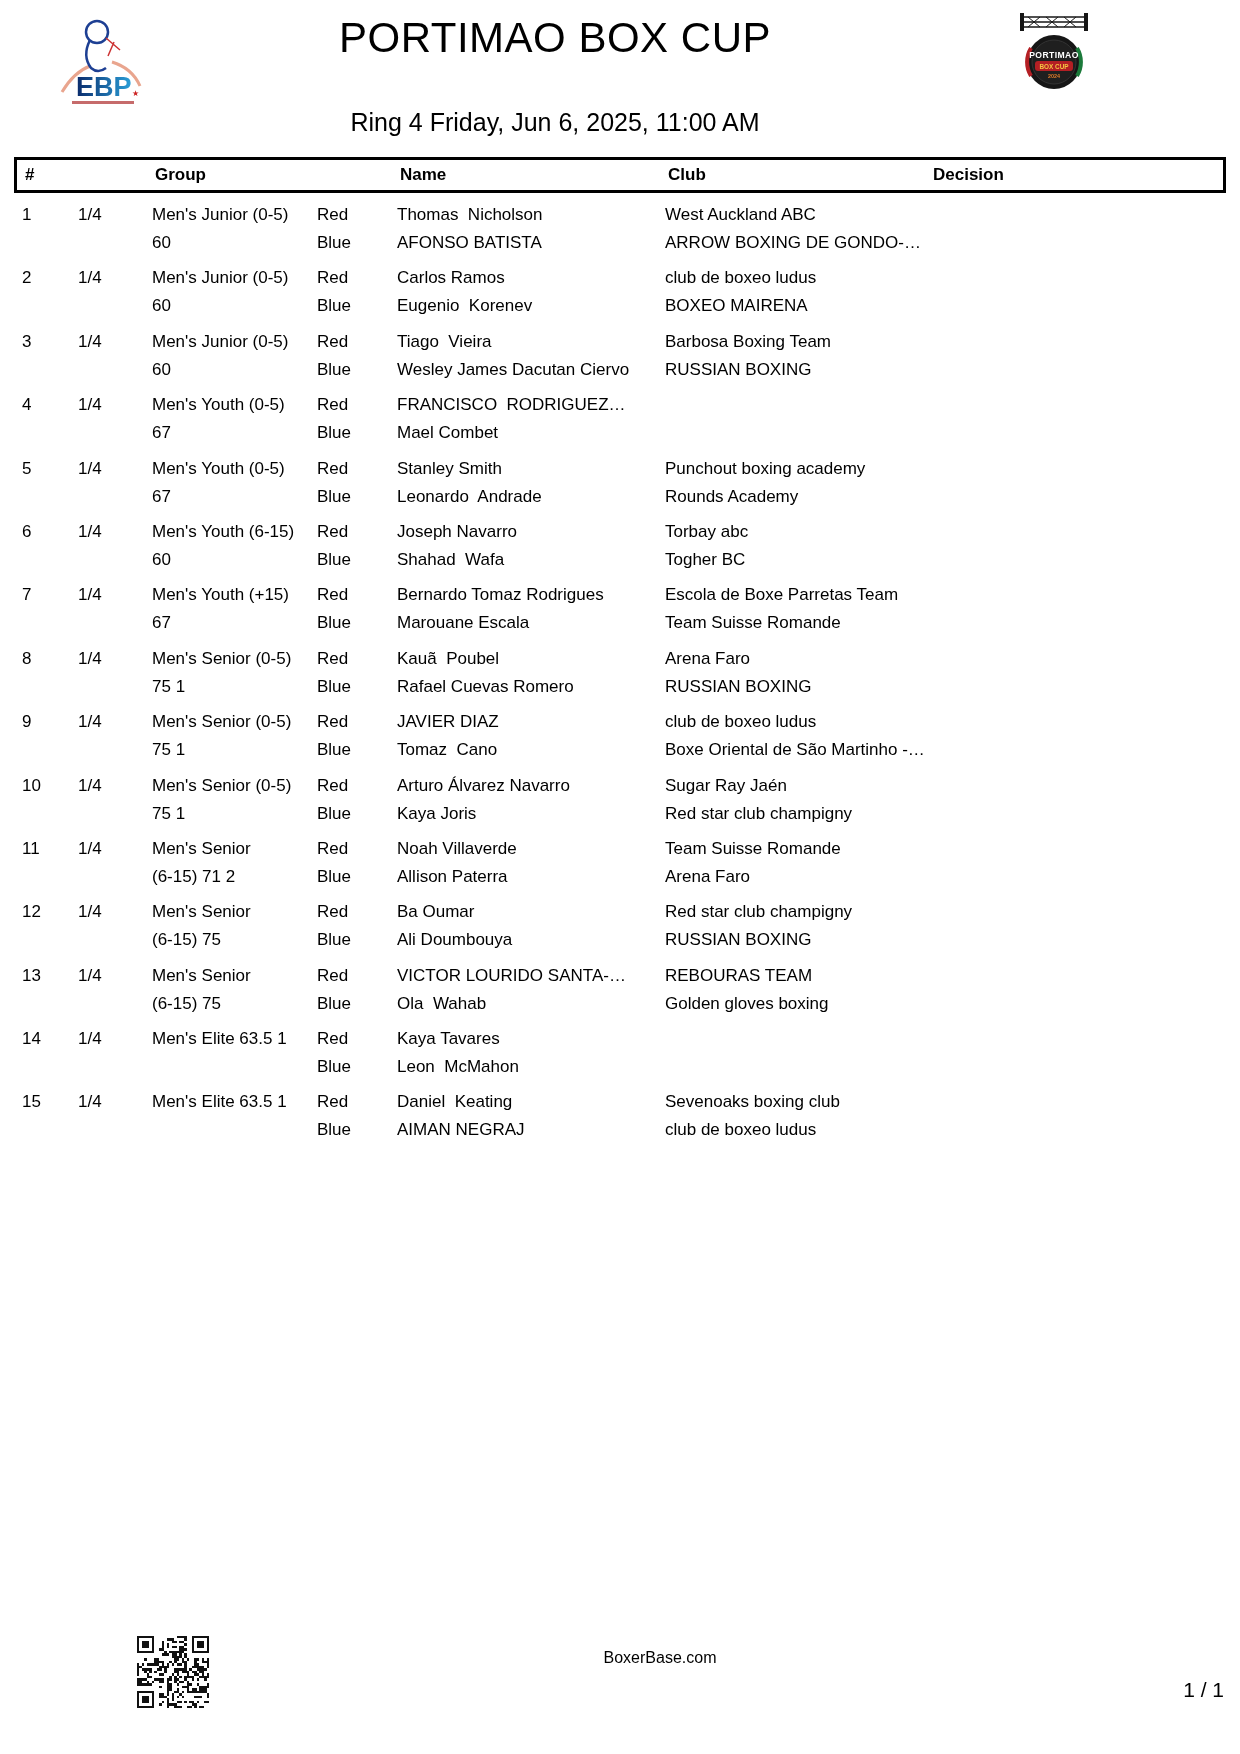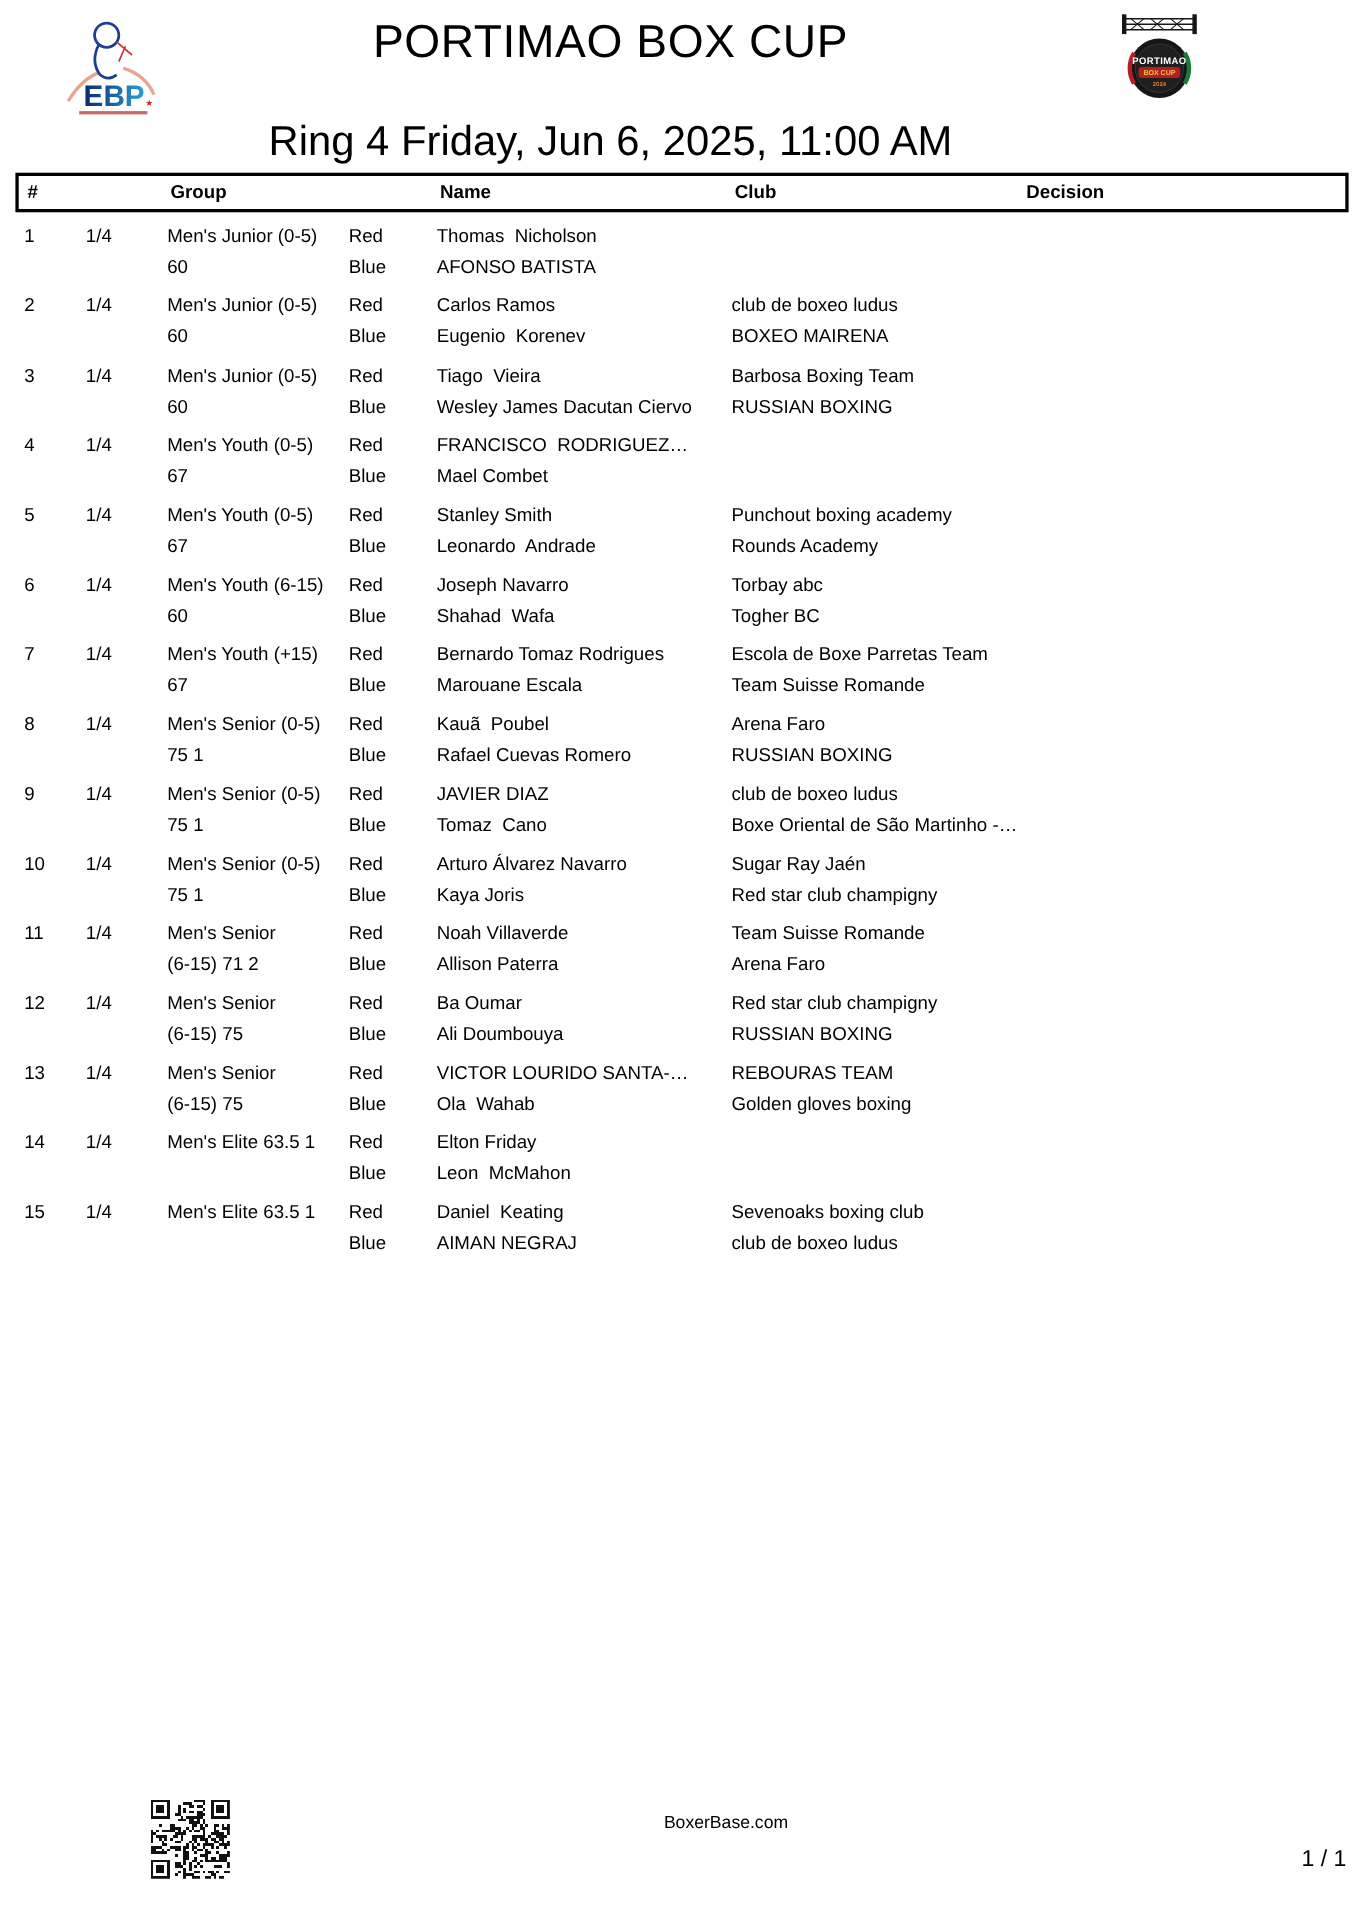--- a/index.html
+++ b/index.html
@@ -7,21 +7,21 @@
     width:1240px;height:1754px;position:relative;background:#ffffff;color:#000;
     font-family:"Liberation Sans", sans-serif;overflow:hidden;
   }
   
   .page-title{
     position:absolute;top:14px;left:0;width:1240px;padding-right:130px;box-sizing:border-box;
     text-align:center;font-size:42px;font-weight:400;letter-spacing:0.5px;white-space:nowrap;
   }
   .page-subtitle{
     position:absolute;top:108px;left:0;width:1240px;padding-right:130px;box-sizing:border-box;
-    text-align:center;font-size:38px;font-weight:400;white-space:nowrap;
+    text-align:center;font-size:25px;font-weight:400;white-space:nowrap;
   }
   .ebp-logo{position:absolute;left:56px;top:12px;width:90px;height:100px;}
   .pbc-logo{position:absolute;left:1014px;top:8px;width:80px;height:92px;}
   
   .sheet-table{position:absolute;left:14px;top:157px;width:1212px;}
   .grid-row{
     display:grid;
     grid-template-columns:64px 74px 165px 80px 268px 265px 1fr;
   }
   .table-head{
@@ -113,20 +113,24 @@
           <div>60</div>
         </div>
     <div class="cell c-corner">
       <div>Red</div>
       <div>Blue</div>
     </div>
     <div class="cell c-name">
       <div>Thomas  Nicholson</div>
       <div>AFONSO BATISTA</div>
     </div>
+    <div class="cell c-club">
+      <div>West Auckland ABC</div>
+      <div>ARROW BOXING DE GONDO-…</div>
+    </div>
     <div class="cell c-decision"></div>
   </div>
 
   <div class="grid-row bout-row">
     <div class="cell c-num">2</div>
     <div class="cell c-bracket">1/4</div>
     <div class="cell c-group">
           <div>Men's Junior (0-5)</div>
           <div>60</div>
         </div>
@@ -387,21 +391,21 @@
     <div class="cell c-num">14</div>
     <div class="cell c-bracket">1/4</div>
     <div class="cell c-group">
           <div>Men's Elite 63.5 1</div>
         </div>
     <div class="cell c-corner">
       <div>Red</div>
       <div>Blue</div>
     </div>
     <div class="cell c-name">
-      <div>Elton Friday</div>
+      <div>Kaya Tavares</div>
       <div>Leon  McMahon</div>
     </div>
     <div class="cell c-decision"></div>
   </div>
 
   <div class="grid-row bout-row">
     <div class="cell c-num">15</div>
     <div class="cell c-bracket">1/4</div>
     <div class="cell c-group">
           <div>Men's Elite 63.5 1</div>

